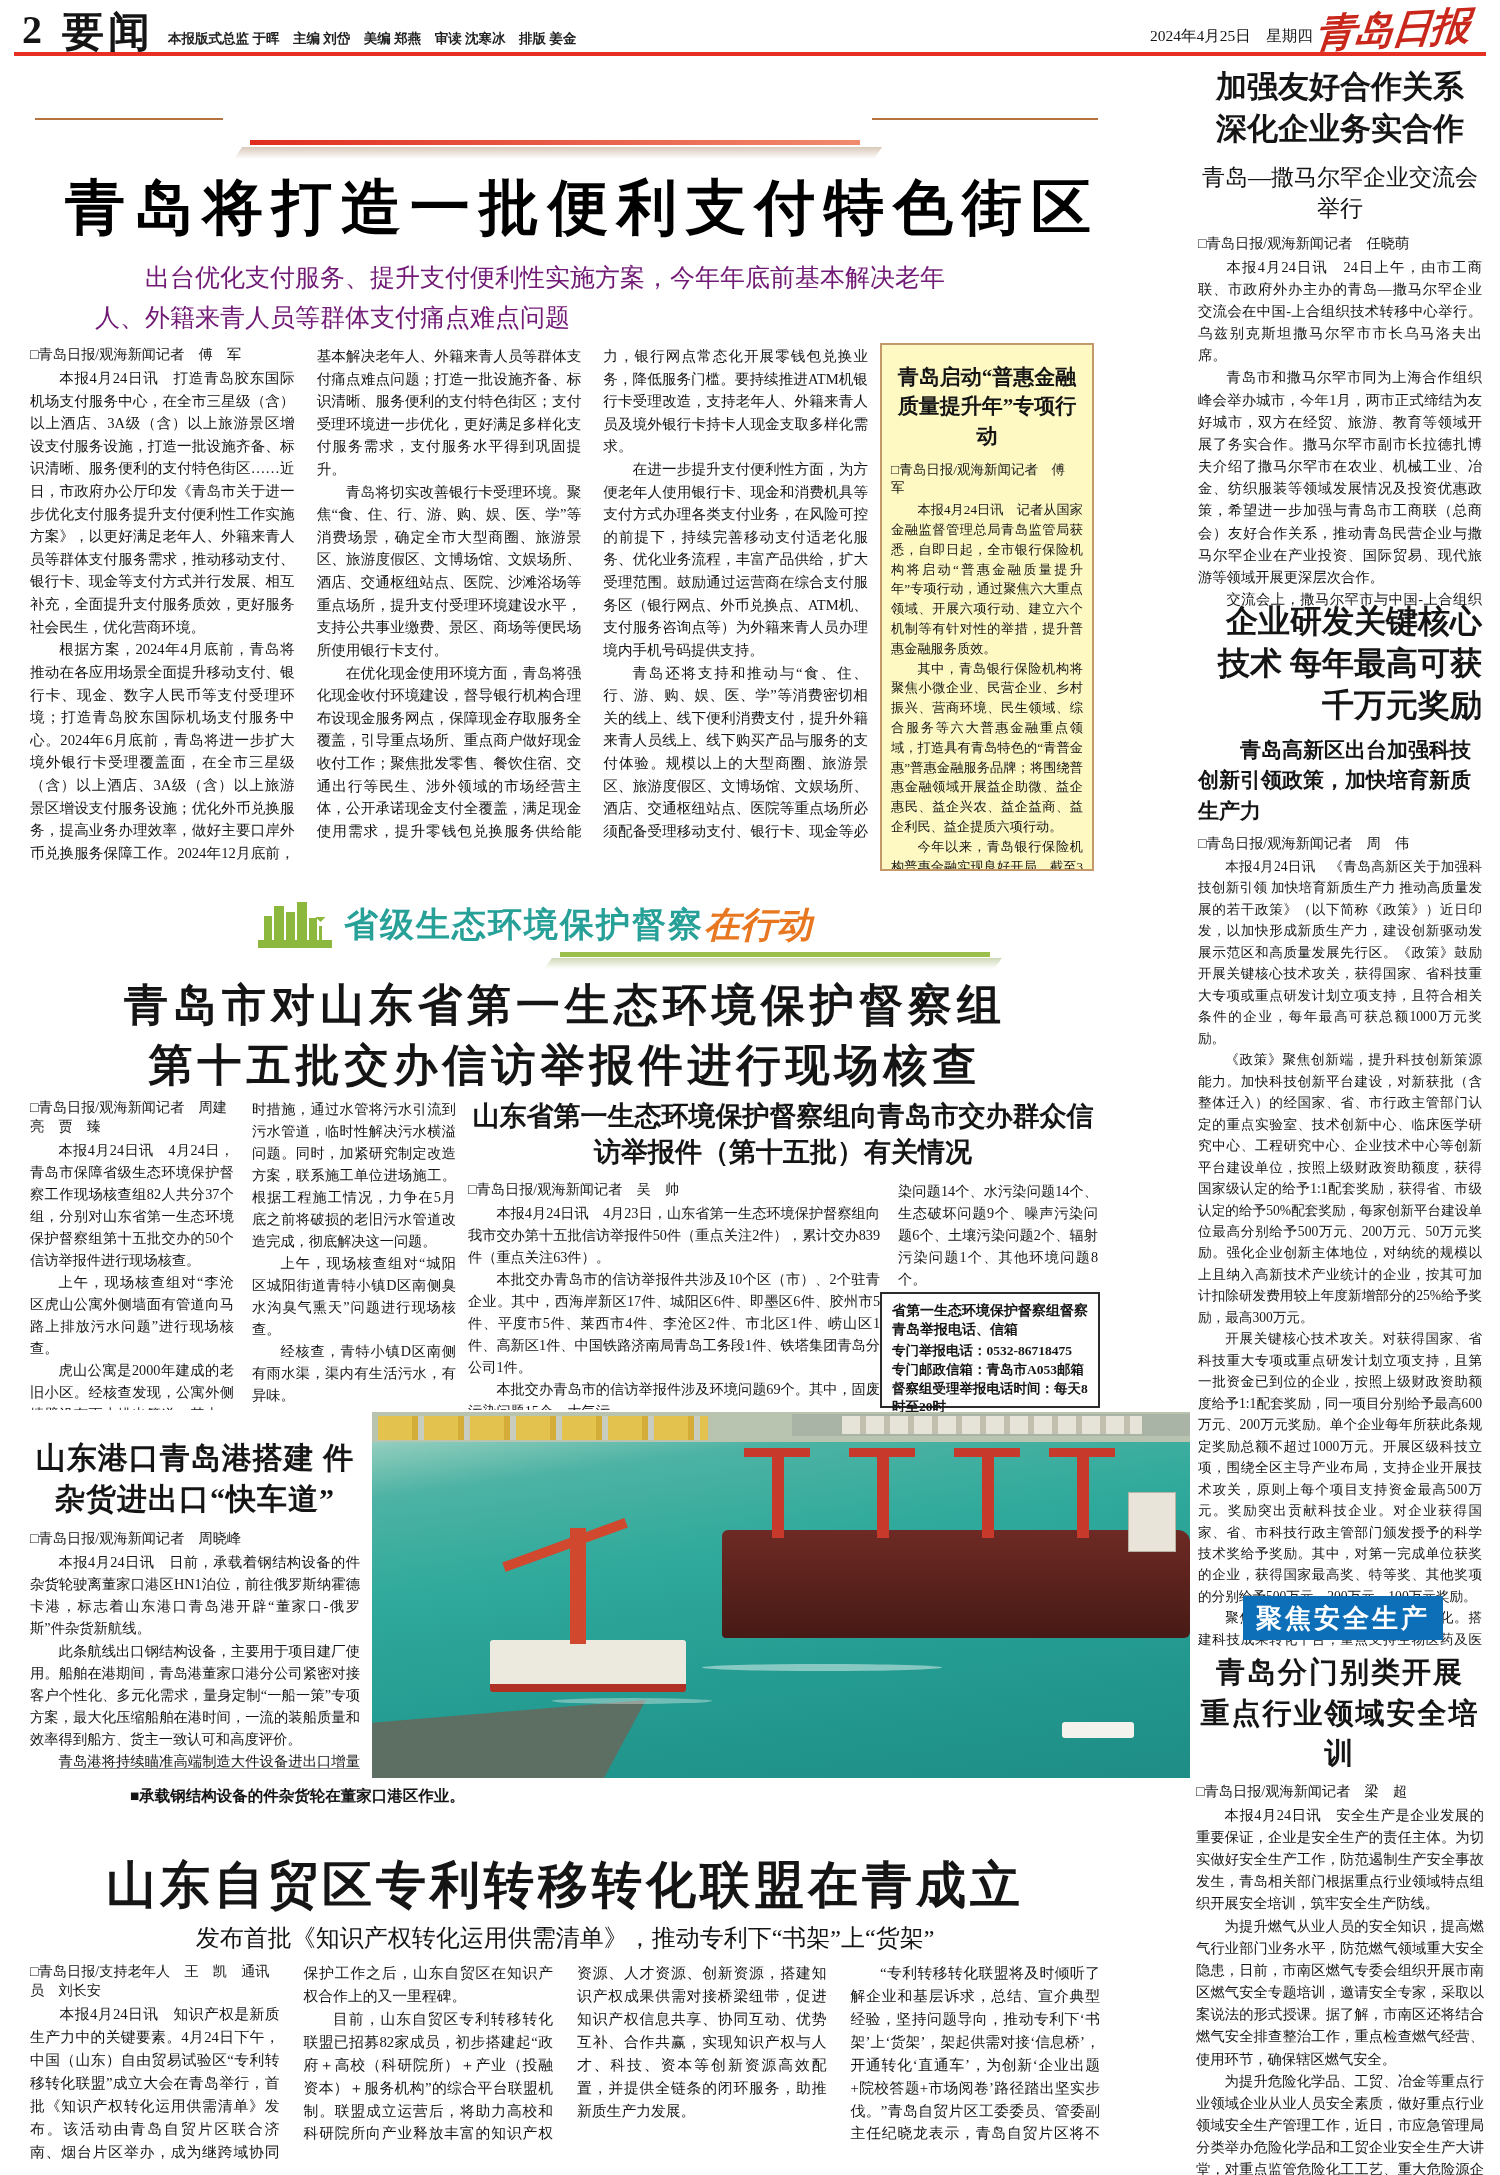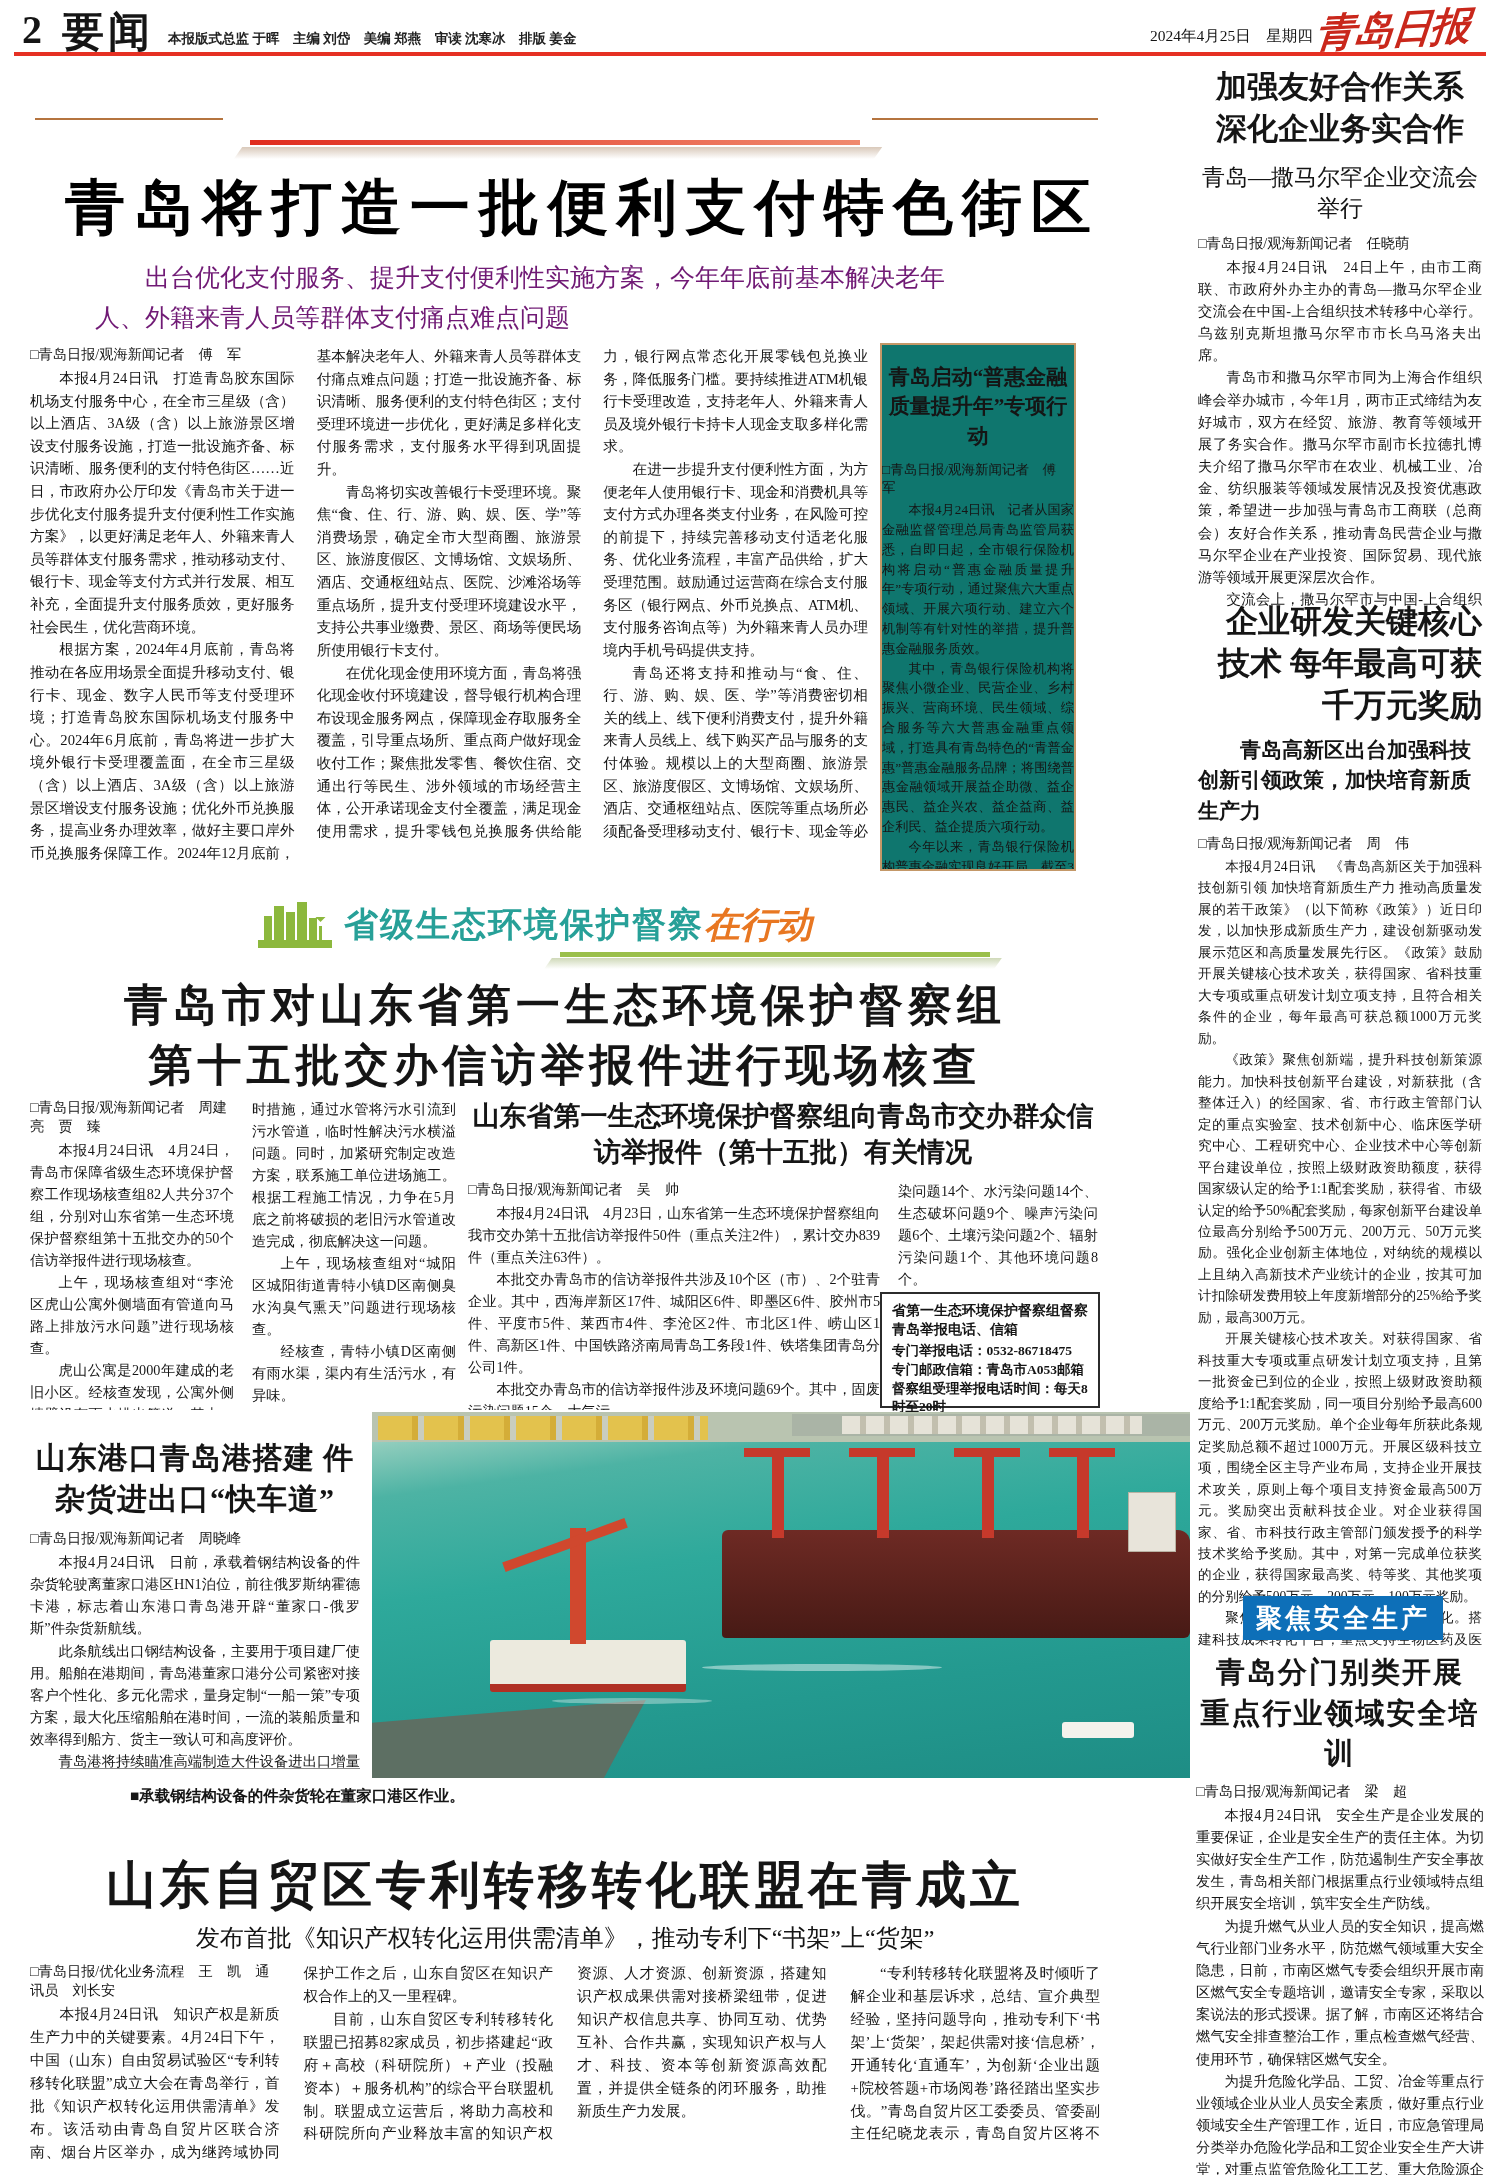--- a/index.html
+++ b/index.html
@@ -28,22 +28,22 @@
   .pay-underline{left:250px;top:140px;width:610px;height:5px;
         background:linear-gradient(90deg,#e02c1e,#f08a6e);}
   .pay-shadow{left:238px;top:147px;width:640px;height:12px;
         background:linear-gradient(#d9c9ba,rgba(255,255,255,0));transform:skewX(-35deg);}
   .pay-headline{left:30px;top:168px;width:1070px;text-align:right;font-size:60px;font-weight:900;
         letter-spacing:9px;color:#000000;font-family:Liberation Mono, monospace;}
   .pay-subtitle{left:95px;top:258px;width:880px;font-size:25px;line-height:1.6;color:#701a75;
         text-indent:2em;font-weight:500;}
   .pay-body{left:30px;top:345px;width:838px;height:520px;font-size:14.6px;
         column-count:3;column-gap:22px;}
-  .finbox{left:880px;top:343px;width:192px;height:496px;border:2px solid #c49868;background:#0f766e;
-        padding:14px 0;}
+  .finbox{left:880px;top:343px;width:192px;height:496px;border:2px solid #c49868;background:#fef9c3;
+        padding:14px 9px;}
   .finbox h3{margin:4px 0 10px 0;font-size:21px;line-height:1.4;text-align:center;font-weight:900;}
   .finbox .jtext p{font-size:13.2px;line-height:1.5;}
   
   .coop{left:1198px;top:66px;width:284px;}
   .coop h2{margin:0;font-size:31px;line-height:1.35;text-align:center;font-weight:900;}
   .coop .sub{font-size:23px;text-align:center;margin:12px 0 10px 0;}
   .coop .jtext{font-size:14.3px;height:352px;}
   .rnd{left:1198px;top:600px;width:284px;}
   .rnd h2{margin:0;font-size:32px;line-height:1.32;text-align:right;font-weight:900;}
   .rnd .sub{font-size:21px;line-height:1.45;text-indent:2em;margin:8px 0 8px 0;font-weight:600;}
@@ -260,21 +260,21 @@
     <div class="ph-break"></div>
     <div class="ph-wake1"></div>
     <div class="ph-wake2"></div>
     <div class="ph-boat"></div>
   </div>
   <div class="abs caption">■承载钢结构设备的件杂货轮在董家口港区作业。</div>
 
   <div class="abs patent-h1">山东自贸区专利转移转化联盟在青成立</div>
   <div class="abs patent-sub">发布首批《知识产权转化运用供需清单》，推动专利下“书架”上“货架”</div>
   <div class="abs patent-body clip jtext">
-    <div class="byline">□青岛日报/优化业务流程　王　凯　通讯员　刘长安</div>
+    <div class="byline">□青岛日报/支持老年人　王　凯　通讯员　刘长安</div>
     <div>
         <p>本报4月24日讯　知识产权是新质生产力中的关键要素。4月24日下午，中国（山东）自由贸易试验区“专利转移转化联盟”成立大会在青岛举行，首批《知识产权转化运用供需清单》发布。该活动由青岛自贸片区联合济南、烟台片区举办，成为继跨域协同保护工作之后，山东自贸区在知识产权合作上的又一里程碑。</p>
         <p>目前，山东自贸区专利转移转化联盟已招募82家成员，初步搭建起“政府＋高校（科研院所）＋产业（投融资本）＋服务机构”的综合平台联盟机制。联盟成立运营后，将助力高校和科研院所向产业释放丰富的知识产权资源、人才资源、创新资源，搭建知识产权成果供需对接桥梁纽带，促进知识产权信息共享、协同互动、优势互补、合作共赢，实现知识产权与人才、科技、资本等创新资源高效配置，并提供全链条的闭环服务，助推新质生产力发展。</p>
         <p>“专利转移转化联盟将及时倾听了解企业和基层诉求，总结、宣介典型经验，坚持问题导向，推动专利下‘书架’上‘货架’，架起供需对接‘信息桥’，开通转化‘直通车’，为创新‘企业出题+院校答题+市场阅卷’路径踏出坚实步伐。”青岛自贸片区工委委员、管委副主任纪晓龙表示，青岛自贸片区将不断深化三片区交流，加强政企校深度合作，促进产学研协同创新，畅通专利成果转移转化渠道，让更多专利成果从“实验室”快速走向“生产线”。</p>
       </div>
   </div>
 
   <div class="abs safety-badge">聚焦安全生产</div>
   <aside class="abs safety">
     <h2>青岛分门别类开展 重点行业领域安全培训</h2>

